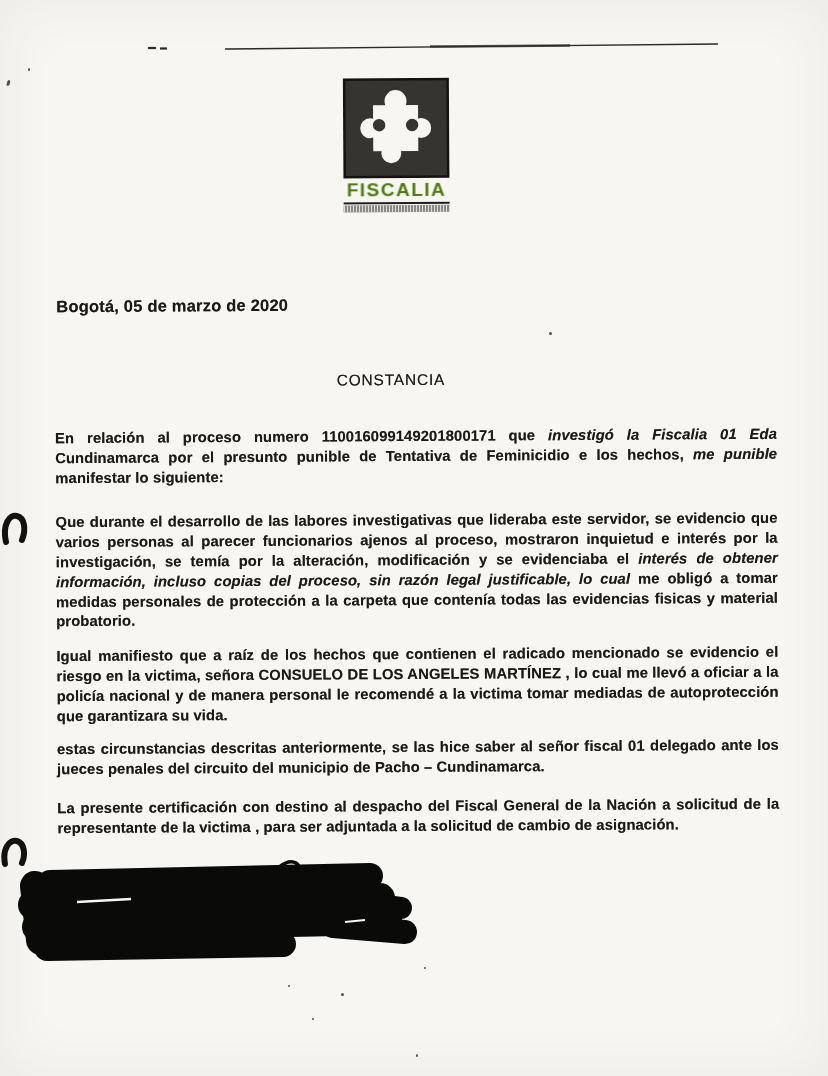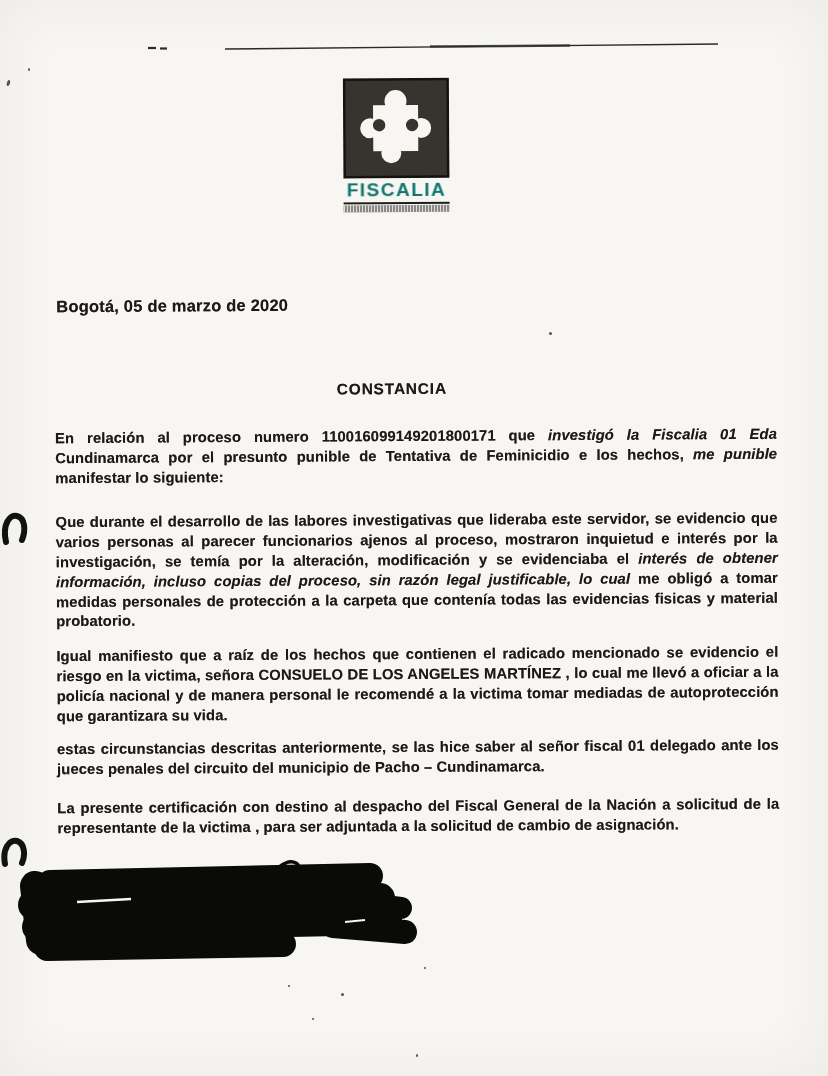--- a/index.html
+++ b/index.html
@@ -20,42 +20,42 @@
   .letter-content{
     position:absolute;inset:0;
     transform:rotate(-0.35deg);
     transform-origin:50% 40%;
   }
   
   .logo-block{position:absolute;left:345px;top:78px;width:106px;}
   .logo-icon{display:block;width:106px;height:100px;}
   .logo-word{
     margin-top:1px;
-    font-size:19px;font-weight:bold;color:#0f766e;
+    font-size:19px;font-weight:bold;color:#4d7c0f;
     letter-spacing:1.5px;text-align:center;
     border-bottom:2px solid #1d1d1b;
     padding-bottom:1px;
     filter:blur(.2px);
   }
   .logo-bar{
     margin-top:1px;height:7px;width:100%;
     background:
       repeating-linear-gradient(90deg, rgba(255,255,255,.7) 0 1px, rgba(255,255,255,0) 1px 3px),
       var(--logo_bar);
   }
   
   .date-line{
     position:absolute;left:57px;top:295px;
     font-size:16.5px;font-weight:bold;color:var(--ink);
     letter-spacing:.2px;
     text-shadow:0 0 .5px rgba(20,18,15,.6);
   }
   .doc-title{
-    position:absolute;left:337px;top:380px;
-    font-size:15.5px;font-weight:bold;color:var(--ink);
+    position:absolute;left:337px;top:371px;
+    font-size:15.5px;font-weight:normal;color:var(--ink);
     letter-spacing:.8px;
     text-shadow:0 0 .5px rgba(20,18,15,.6);
   }
   .paras{
     position:absolute;left:55px;top:427px;width:722px;
     font-size:14.8px;line-height:19.8px;font-weight:bold;
     color:var(--ink);
     text-shadow:0 0 .5px rgba(20,18,15,.55);
     letter-spacing:.1px;
   }

